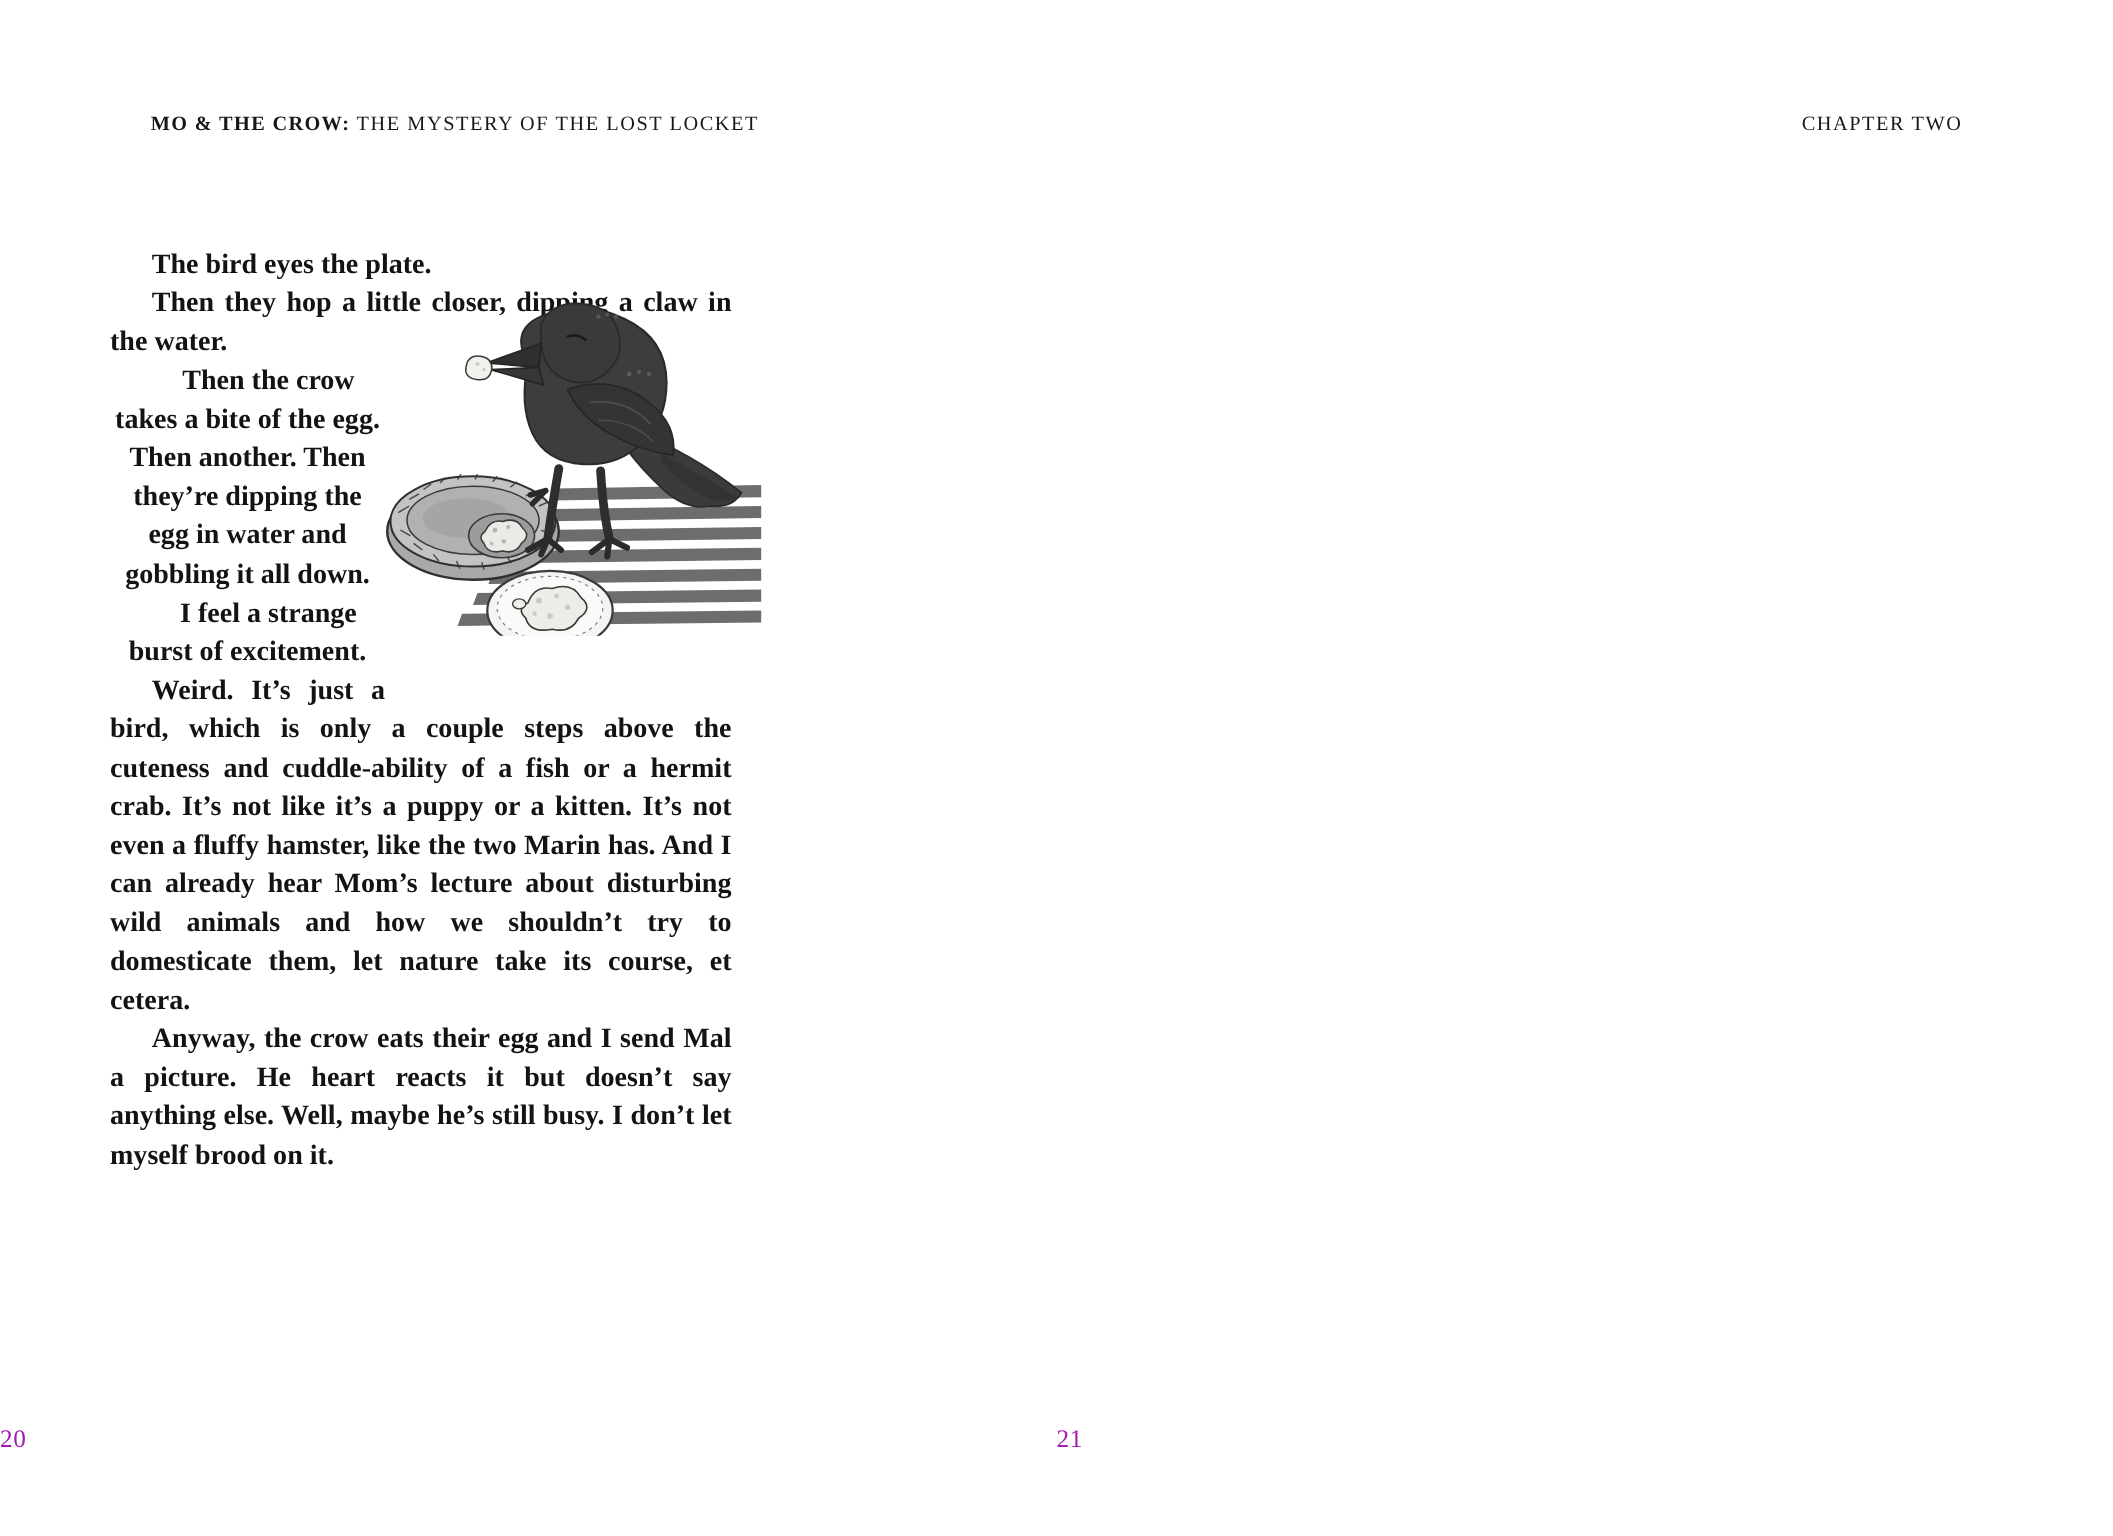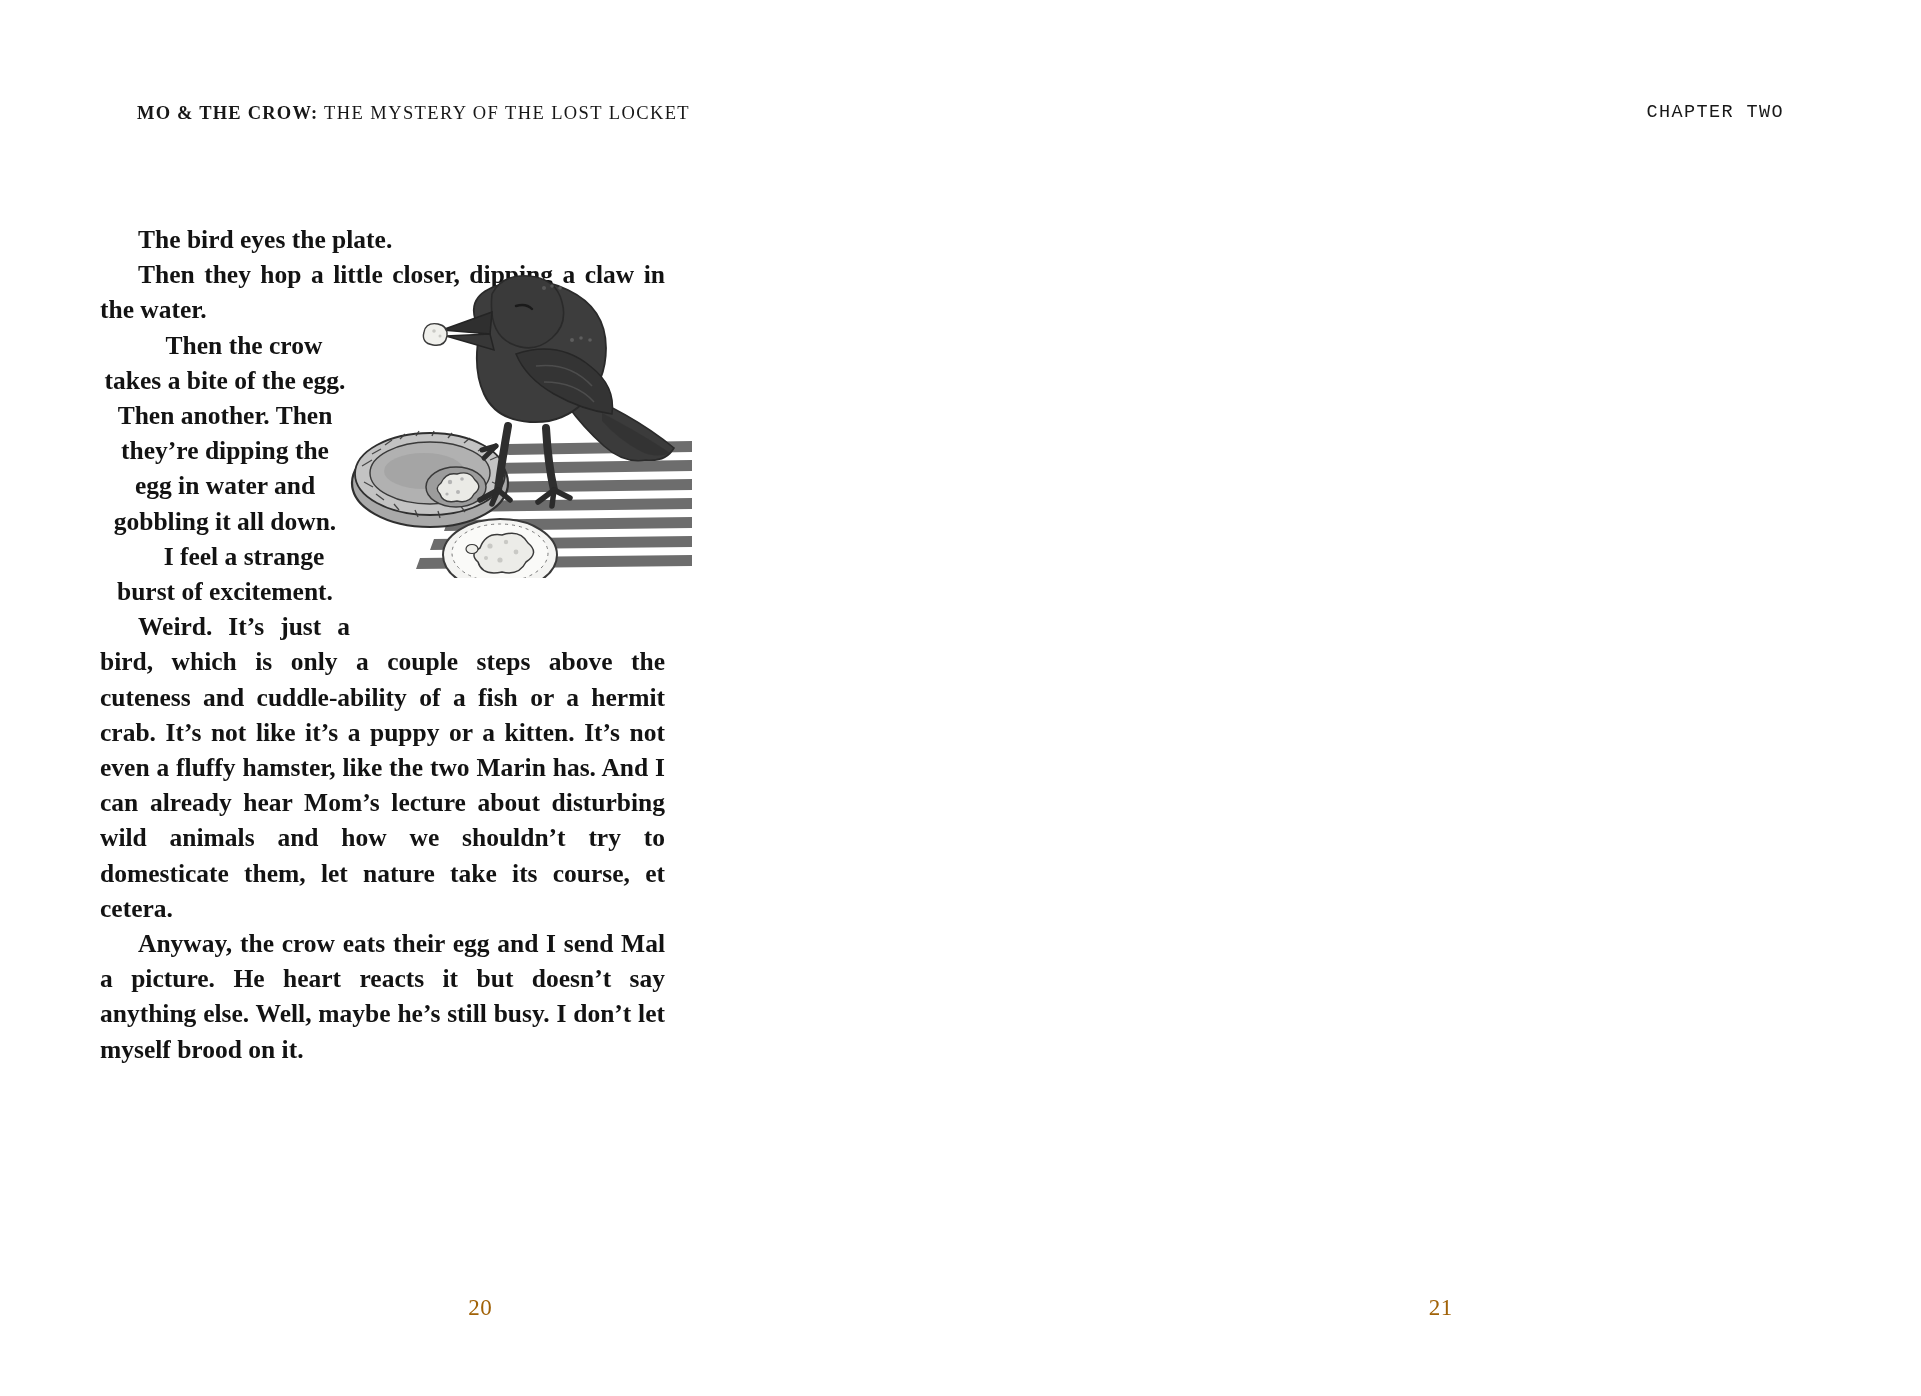--- a/index.html
+++ b/index.html
@@ -41,21 +41,20 @@
     white-space: nowrap;
     color: #171717;
   }
   .running-head-left {
     left: 137px;
     text-align: left;
   }
   .running-head-right {
     right: 137px;
     text-align: center;
-    font-family: Liberation Mono, monospace;
   }
   .rh-bold {
     font-weight: 700;
     letter-spacing: 1.2px;
   }
   .rh-regular {
     font-weight: 400;
     letter-spacing: 1.4px;
   }
 
@@ -105,24 +104,23 @@
     height: 310px;
     pointer-events: none;
   }
   .illustration svg { display: block; }
 
   
   .folio {
     position: absolute;
     bottom: 75px;
     width: 100%;
-    text-align: center;
     font-size: 23px;
     letter-spacing: 0.5px;
-    color: #a16207;
+    color: #a21caf;
   }
   .folio-left  { left: 0; }
   .folio-right { left: 0; }
 </style>
 </head>
 <body>
 
 <div class="spread">
 
   <div class="page">

